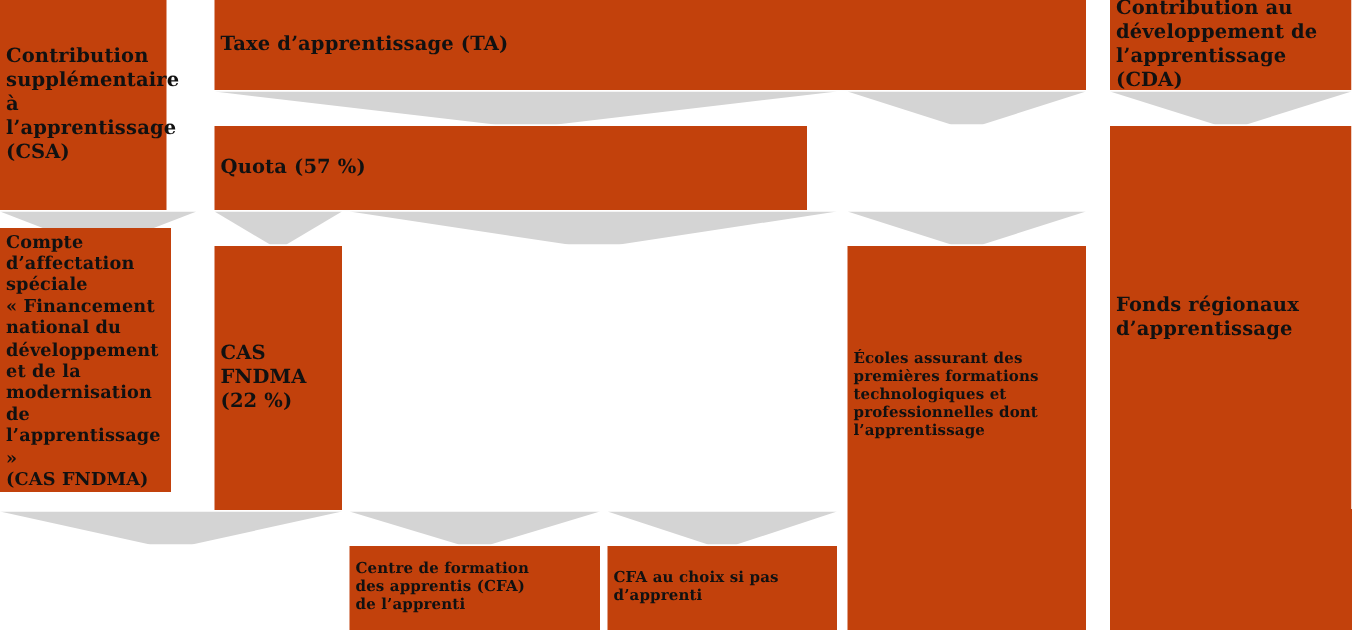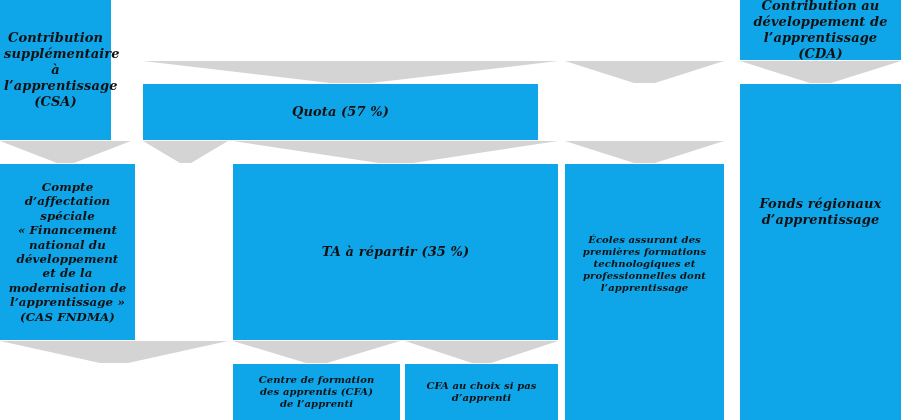--- a/index.html
+++ b/index.html
@@ -12,31 +12,30 @@
     overflow: hidden;
   }
   #diagram {
     position: relative;
     width: 901px;
     height: 420px;
     background: #ffffff;
   }
   .box {
     position: absolute;
-    background: #0ea5e9;
+    background: #c2410c;
     color: #111111;
     display: flex;
     align-items: center;
     justify-content: center;
-    text-align: center;
+    text-align: left;
     font-weight: bold;
     line-height: 1.22;
     padding: 2px 4px;
     letter-spacing: 0.1px;
-    font-style: italic;
   }
   .box .lbl {
     display: block;
     width: 100%;
     white-space: pre-line;
   }
   .fs13 { font-size: 13px; }
   .fs12 { font-size: 10px; }
   .fs115 { font-size: 11.8px; }
   svg.arrowsvg { position: absolute; display: block; }
@@ -47,20 +46,23 @@
 
 <div id="diagram">
 
   <div class="box fs13" style="left:0px; top:0px; width:111px; height:140px;">
     <span class="lbl">Contribution
 supplémentaire à
 l’apprentissage
 (CSA)</span>
   </div>
 
+  <div class="box fs13" style="left:143px; top:0px; width:581px; height:60px;">
+    <span class="lbl">Taxe d’apprentissage (TA)</span>
+  </div>
 
   <div class="box fs13" style="left:740px; top:0px; width:161px; height:60px;">
     <span class="lbl">Contribution au
 développement de
 l’apprentissage (CDA)</span>
   </div>
 
   <svg class="arrowsvg" style="left:143px; top:61px; width:415px; height:22px;" viewBox="0 0 415 22" preserveAspectRatio="none">
     <polygon points="0,0 415,0 228,22 187,22"></polygon>
   </svg>
@@ -92,37 +94,39 @@
   </svg>
 
   <svg class="arrowsvg" style="left:233px; top:141px; width:325px; height:22px;" viewBox="0 0 325 22" preserveAspectRatio="none">
     <polygon points="0,0 325,0 180,22 146,22"></polygon>
   </svg>
 
   <svg class="arrowsvg" style="left:565px; top:141px; width:159px; height:22px;" viewBox="0 0 159 22" preserveAspectRatio="none">
     <polygon points="0,0 159,0 90,22 69,22"></polygon>
   </svg>
 
-  <div class="box fs115" style="left:0px; top:164px; width:135px; height:176px;">
+  <div class="box fs115" style="left:0px; top:152px; width:114px; height:176px;">
     <span class="lbl">Compte
 d’affectation
 spéciale
 « Financement
 national du
 développement
 et de la
 modernisation de
 l’apprentissage »
 (CAS FNDMA)</span>
   </div>
 
+  <div class="box fs13" style="left:143px; top:164px; width:85px; height:176px;">
+    <span class="lbl">CAS
+FNDMA
+(22 %)</span>
+  </div>
 
-  <div class="box fs13" style="left:233px; top:164px; width:325px; height:176px;">
-    <span class="lbl">TA à répartir (35 %)</span>
-  </div>
 
   <div class="box fs12" style="left:565px; top:164px; width:159px; height:256px;">
     <span class="lbl" style="margin-bottom:56px;">Écoles assurant des
 premières formations
 technologiques et
 professionnelles dont
 l’apprentissage</span>
   </div>
 
   <svg class="arrowsvg" style="left:0px; top:341px; width:228px; height:22px;" viewBox="0 0 228 22" preserveAspectRatio="none">

